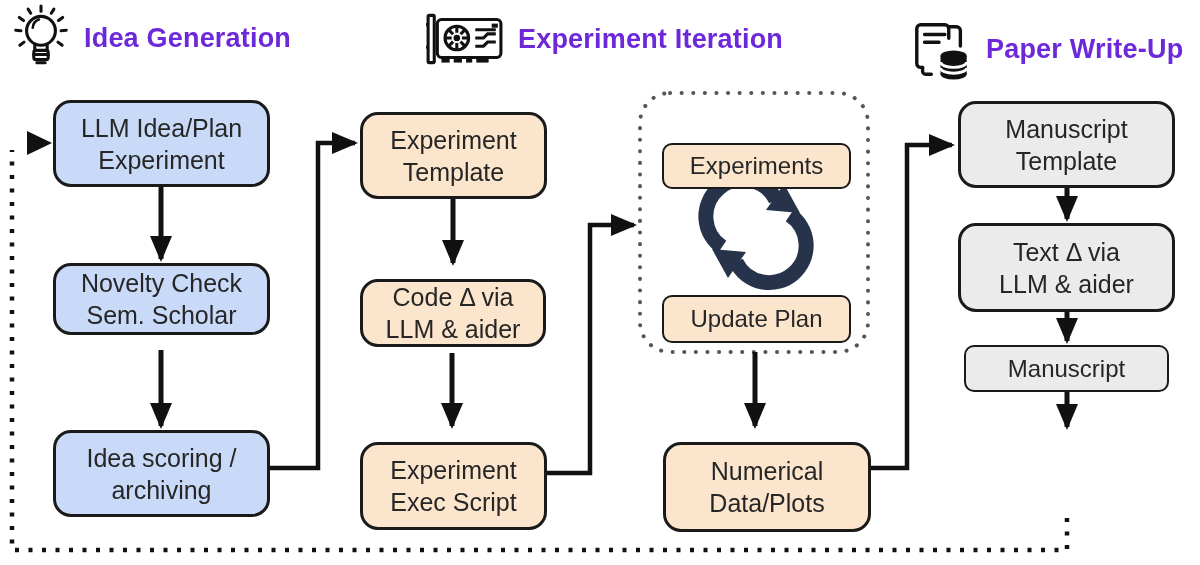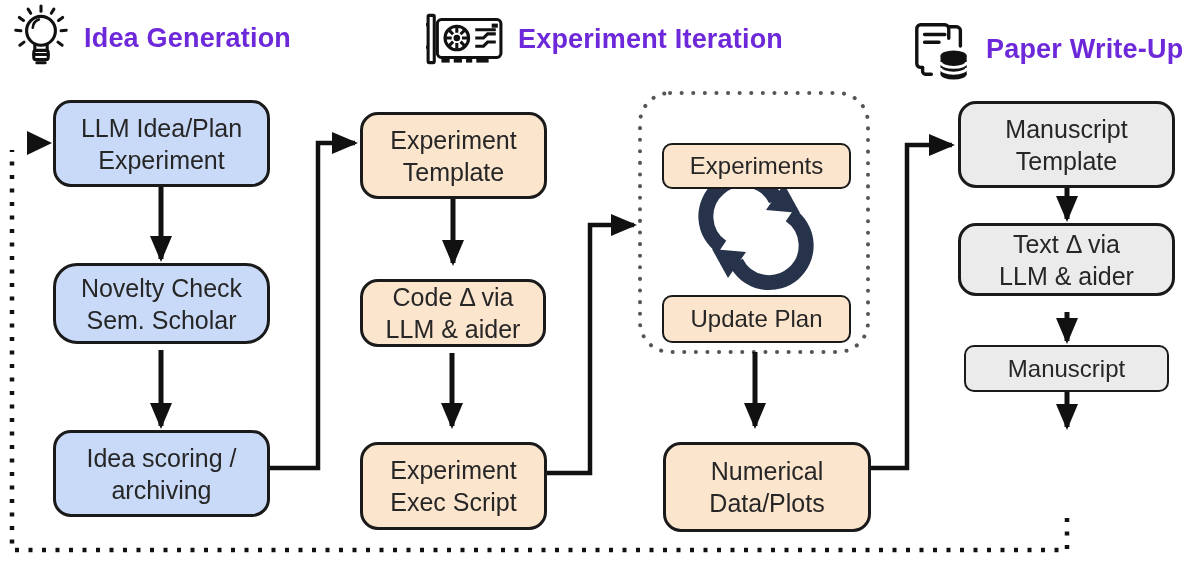--- a/index.html
+++ b/index.html
@@ -133,21 +133,21 @@
         <path d="M31.5 52.5 a13.5 5.5 0 0 0 27 0"></path>
       </g>
     </svg>
     <span class="title">Paper Write-Up</span>
   </div>
 
   <div class="node blue" style="left:53px;top:100px;width:217px;height:87px;">
     <span>LLM Idea/Plan
 Experiment</span>
   </div>
-  <div class="node blue" style="left:53px;top:263px;width:217px;height:81px;border-radius:24px;">
+  <div class="node blue" style="left:53px;top:263px;width:217px;height:72px;">
     <span>Novelty Check
 Sem. Scholar</span>
   </div>
   <div class="node blue" style="left:53px;top:430px;width:217px;height:87px;justify-content:center;">
     <span>Idea scoring /
 archiving</span>
   </div>
 
   <div class="node orange" style="left:360px;top:100px;width:187px;height:87px;">
     <span>Experiment
@@ -170,21 +170,21 @@
   </div>
   <div class="node orange" style="left:663px;top:430px;width:208px;height:90px;">
     <span>Numerical
 Data/Plots</span>
   </div>
 
   <div class="node gray" style="left:958px;top:101px;width:217px;height:87px;">
     <span>Manuscript
 Template</span>
   </div>
-  <div class="node gray" style="left:958px;top:223px;width:217px;height:73px;">
+  <div class="node gray" style="left:958px;top:223px;width:217px;height:89px;">
     <span>Text Δ via
 LLM &amp; aider</span>
   </div>
   <div class="node gray small" style="left:964px;top:345px;width:205px;height:47px;">
     <span>Manuscript</span>
   </div>
 
 </div>
 
 </body></html>

